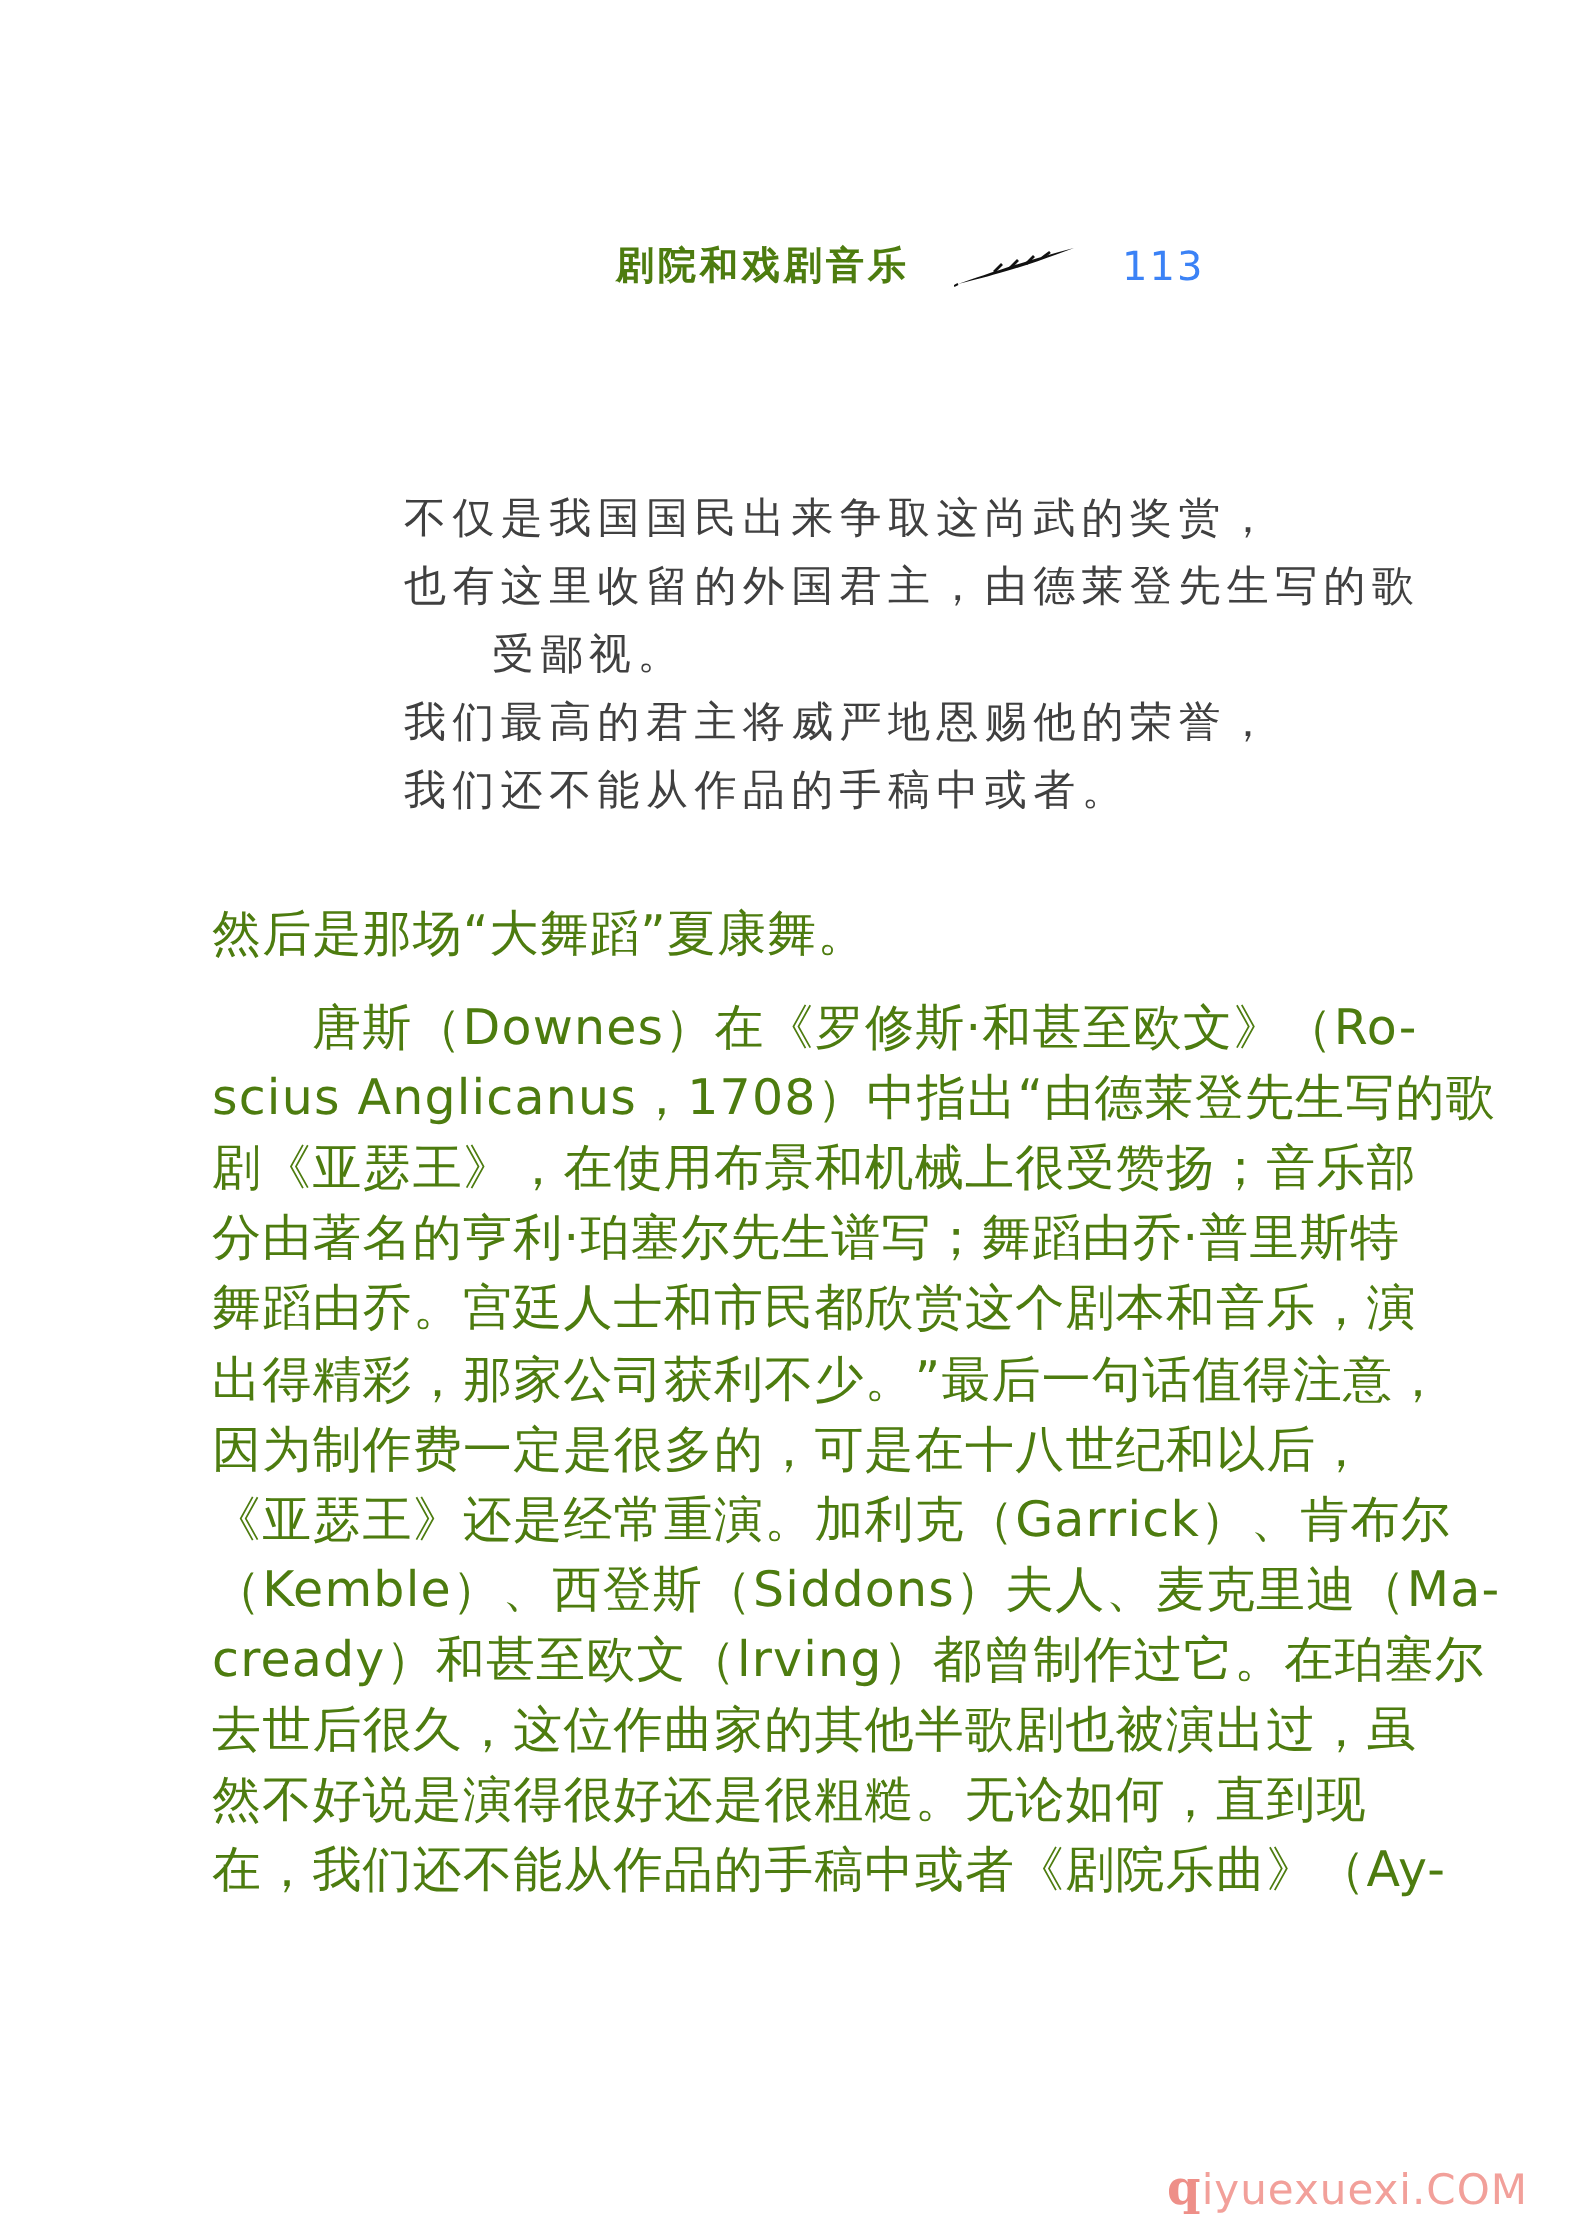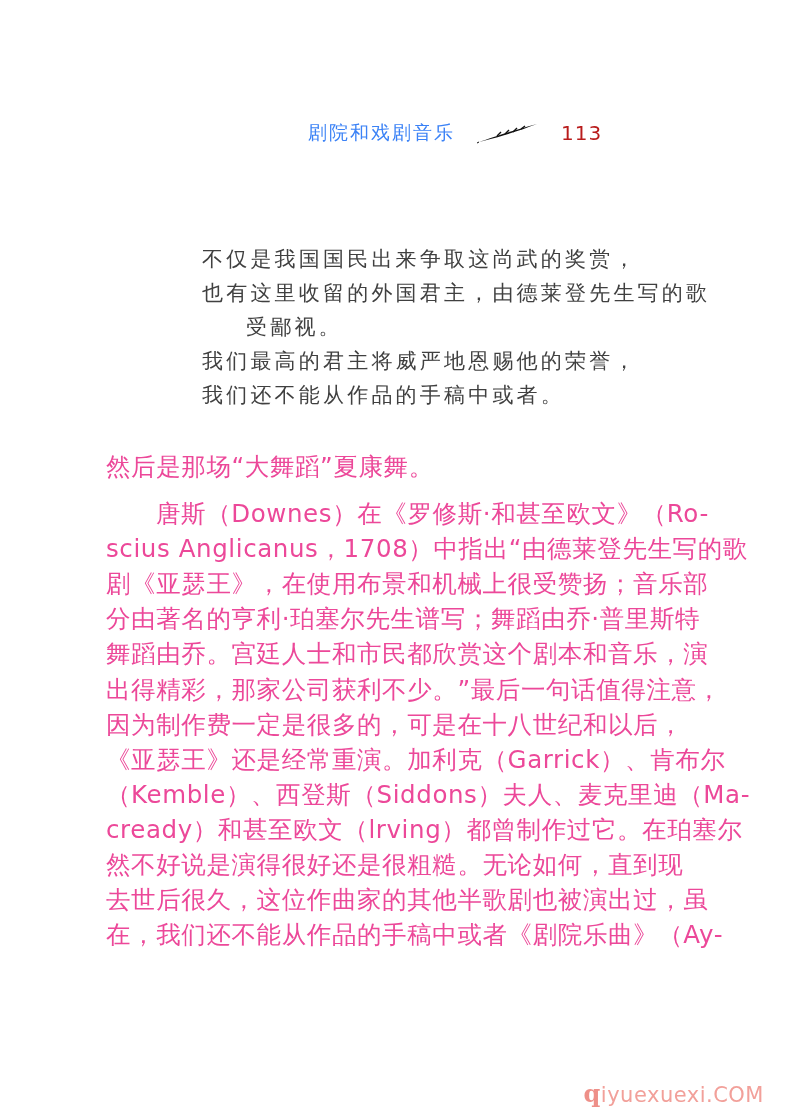--- a/index.html
+++ b/index.html
@@ -23,35 +23,35 @@
   .running-head {
     position: absolute;
     top: 118px;
     left: 308px;
     height: 30px;
     display: flex;
     align-items: center;
   }
   .running-title {
     font-family: "DejaVu Sans", sans-serif;
-    font-weight: normal;
+    font-weight: bold;
     font-size: 19px;
     letter-spacing: 2px;
-    color: #3b82f6;
+    color: #4d7c0f;
   }
   .quill {
     margin-left: 22px;
     width: 62px;
     height: 22px;
   }
   .page-number {
     margin-left: 22px;
     font-family: "DejaVu Sans", sans-serif;
     font-size: 20px;
-    color: #b91c1c;
+    color: #3b82f6;
     letter-spacing: 1px;
   }
   .verse {
     position: absolute;
     left: 202px;
     top: 242px;
     font-family: "DejaVu Sans", sans-serif;
     font-size: 21px;
     letter-spacing: 3.2px;
     line-height: 34px;
@@ -60,21 +60,21 @@
   .verse-line { white-space: nowrap; height: 34px; }
   .verse-line.indent { padding-left: 44px; }
   .body-text {
     position: absolute;
     left: 106px;
     top: 449px;
     width: 560px;
     font-family: "DejaVu Sans", sans-serif;
     font-size: 24.5px;
     line-height: 35.1px;
-    color: #ec4899;
+    color: #4d7c0f;
   }
   .body-line { white-space: nowrap; height: 35.1px; letter-spacing: 0.6px; }
   .body-line.first { margin-bottom: 12px; }
   .body-line.indent { padding-left: 50px; }
   .watermark {
     position: absolute;
     right: 30px;
     bottom: 12px;
     font-family: "DejaVu Sans", sans-serif;
     font-size: 21px;
@@ -116,22 +116,22 @@
     <div class="body-line indent">唐斯（Downes）在《罗修斯·和甚至欧文》（Ro-</div>
     <div class="body-line">scius Anglicanus，1708）中指出“由德莱登先生写的歌</div>
     <div class="body-line">剧《亚瑟王》，在使用布景和机械上很受赞扬；音乐部</div>
     <div class="body-line">分由著名的亨利·珀塞尔先生谱写；舞蹈由乔·普里斯特</div>
     <div class="body-line">舞蹈由乔。宫廷人士和市民都欣赏这个剧本和音乐，演</div>
     <div class="body-line">出得精彩，那家公司获利不少。”最后一句话值得注意，</div>
     <div class="body-line">因为制作费一定是很多的，可是在十八世纪和以后，</div>
     <div class="body-line">《亚瑟王》还是经常重演。加利克（Garrick）、肯布尔</div>
     <div class="body-line">（Kemble）、西登斯（Siddons）夫人、麦克里迪（Ma-</div>
     <div class="body-line">cready）和甚至欧文（lrving）都曾制作过它。在珀塞尔</div>
+    <div class="body-line">去世后很久，这位作曲家的其他半歌剧也被演出过，虽</div>
     <div class="body-line">然不好说是演得很好还是很粗糙。无论如何，直到现</div>
-    <div class="body-line">去世后很久，这位作曲家的其他半歌剧也被演出过，虽</div>
     <div class="body-line">在，我们还不能从作品的手稿中或者《剧院乐曲》（Ay-</div>
   </div>
 
   <div class="watermark">
     <span class="q">q</span><span>iyuexuexi.COM</span>
   </div>
 
 </div>
 
 </body></html>

